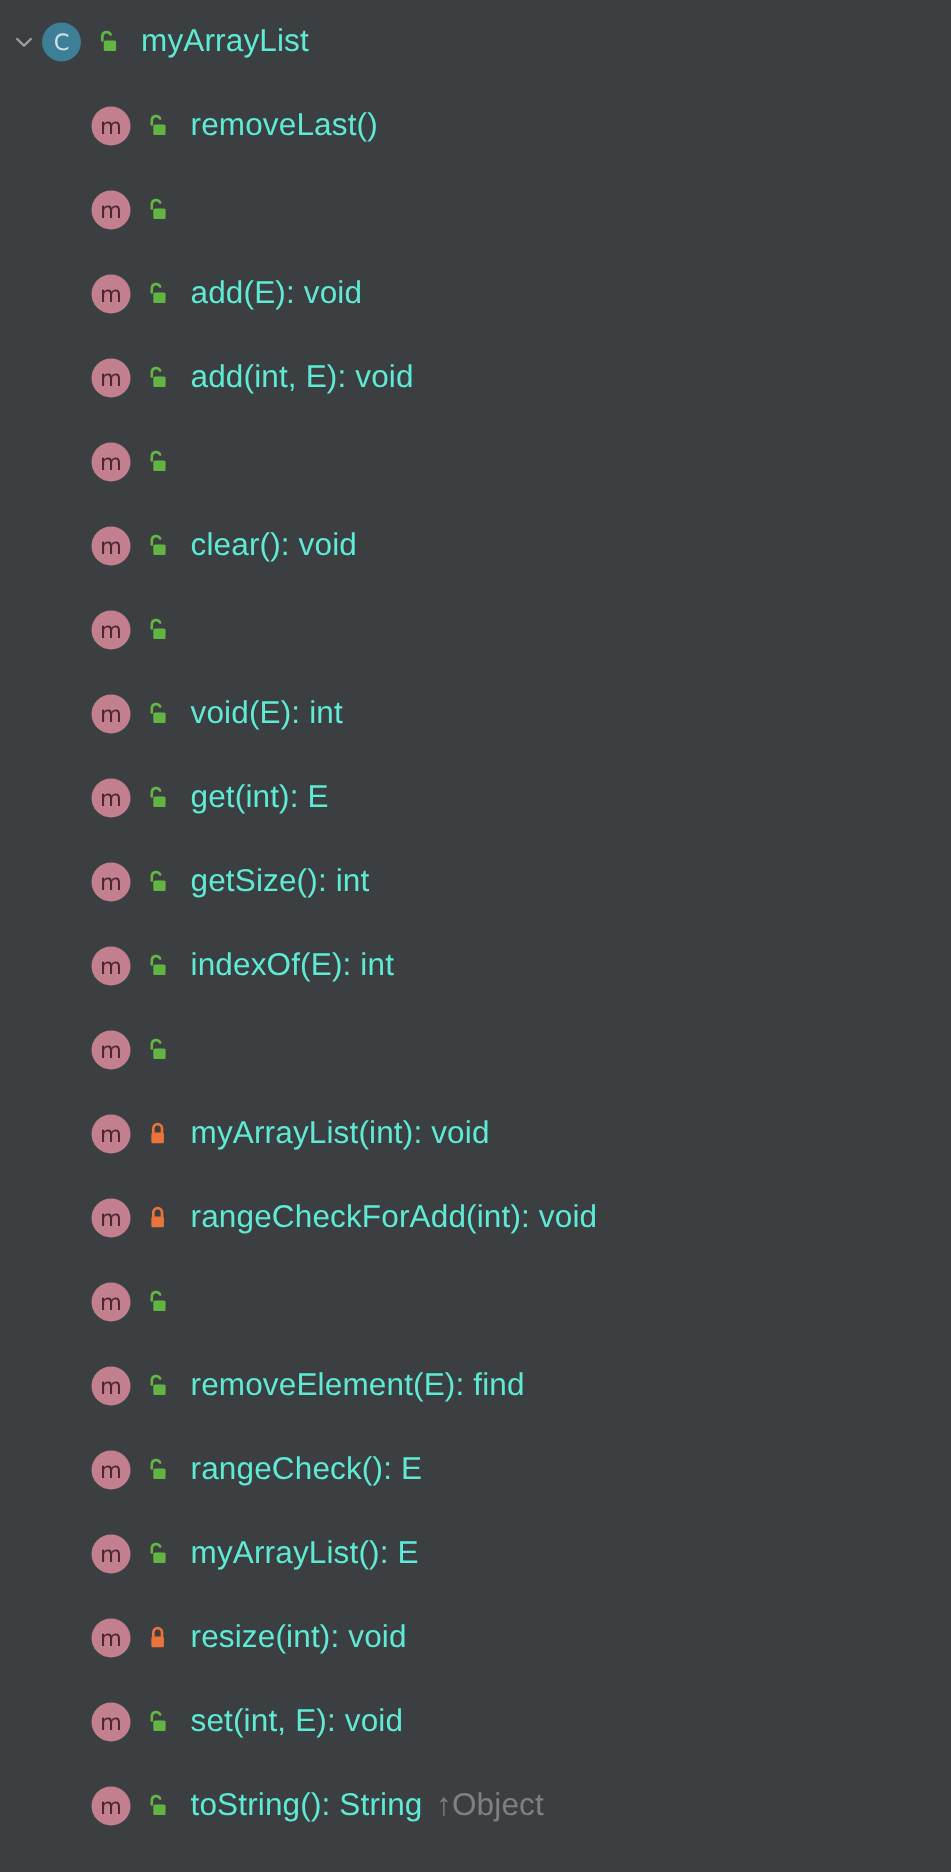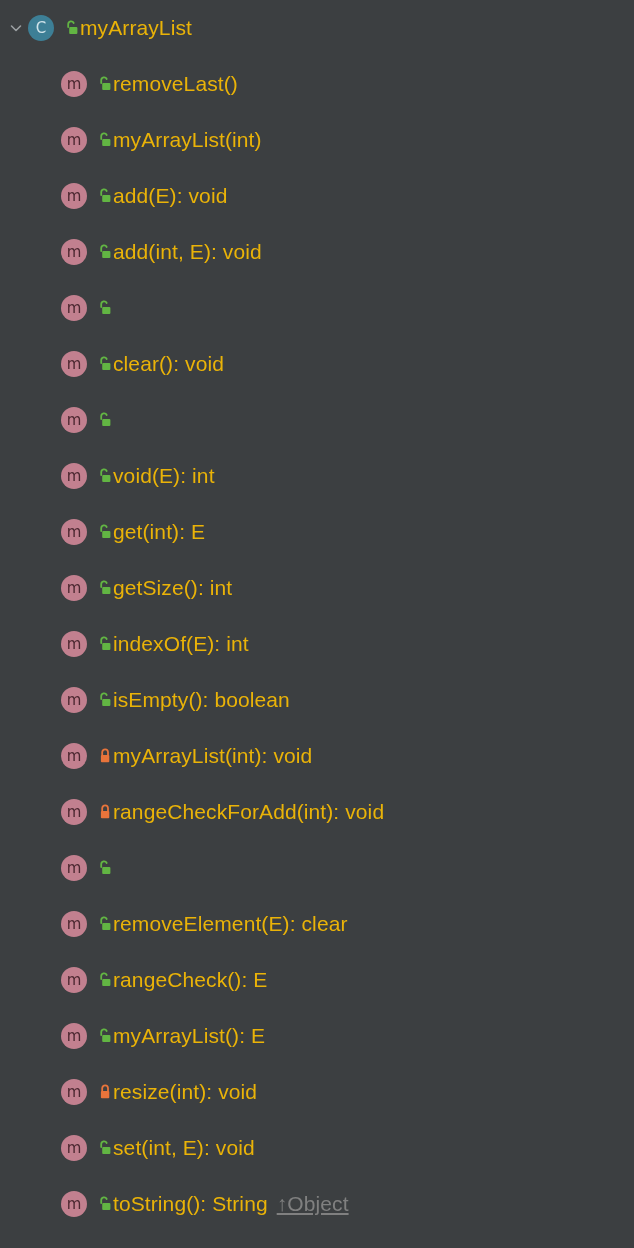--- a/index.html
+++ b/index.html
@@ -79,33 +79,33 @@
     width: 16px;
     height: 18px;
     margin-left: 10px;
     position: relative;
     display: block;
   }
   .lock svg { display: block; }
 
   
   .node-label {
+    margin-left: 14px;
     font-size: 21px;
     line-height: 24px;
-    color: #eab308;
+    color: #5eead4;
     letter-spacing: 0.1px;
     text-align: right;
   }
   .override-marker {
     margin-left: 9px;
     font-size: 21px;
     line-height: 24px;
     color: #808080;
     letter-spacing: 0.1px;
-    text-decoration: underline;
   }
 
   
   .level-0 { padding-left: 4px; }
   .level-1 { padding-left: 61px; }
   .level-1 .node-icon { width: 26px; height: 26px; }
 </style>
 </head>
 <body>
 
@@ -139,21 +139,20 @@
         <span class="node-label">removeLast()</span>
       </div>
       <div class="tree-row level-1">
         <span class="node-icon method-icon">m</span>
         <span class="lock">
           <svg width="16" height="18" viewBox="0 0 16 18" aria-hidden="true">
             <path d="M4.2 8 V5.2 a2.9 2.9 0 0 1 5.5 -1.2" fill="none" stroke="#62b543" stroke-width="1.8" stroke-linecap="round"></path>
             <rect x="5.2" y="8" width="8.2" height="7" rx="1" fill="#62b543"></rect>
           </svg>
         </span>
-        <span class="node-label">myArrayList(int)</span>
       </div>
       <div class="tree-row level-1">
         <span class="node-icon method-icon">m</span>
         <span class="lock">
           <svg width="16" height="18" viewBox="0 0 16 18" aria-hidden="true">
             <path d="M4.2 8 V5.2 a2.9 2.9 0 0 1 5.5 -1.2" fill="none" stroke="#62b543" stroke-width="1.8" stroke-linecap="round"></path>
             <rect x="5.2" y="8" width="8.2" height="7" rx="1" fill="#62b543"></rect>
           </svg>
         </span>
         <span class="node-label">add(E): void</span>
@@ -237,21 +236,20 @@
         <span class="node-label">indexOf(E): int</span>
       </div>
       <div class="tree-row level-1">
         <span class="node-icon method-icon">m</span>
         <span class="lock">
           <svg width="16" height="18" viewBox="0 0 16 18" aria-hidden="true">
             <path d="M4.2 8 V5.2 a2.9 2.9 0 0 1 5.5 -1.2" fill="none" stroke="#62b543" stroke-width="1.8" stroke-linecap="round"></path>
             <rect x="5.2" y="8" width="8.2" height="7" rx="1" fill="#62b543"></rect>
           </svg>
         </span>
-        <span class="node-label">isEmpty(): boolean</span>
       </div>
       <div class="tree-row level-1">
         <span class="node-icon method-icon">m</span>
         <span class="lock">
           <svg width="16" height="18" viewBox="0 0 16 18" aria-hidden="true">
             <path d="M5.2 8 V5.3 a2.9 2.9 0 0 1 5.8 0 V8" fill="none" stroke="#e8743b" stroke-width="1.8" stroke-linecap="round"></path>
             <rect x="3.9" y="8" width="8.4" height="7.2" rx="1" fill="#e8743b"></rect>
           </svg>
         </span>
         <span class="node-label">myArrayList(int): void</span>
@@ -276,21 +274,21 @@
         </span>
       </div>
       <div class="tree-row level-1">
         <span class="node-icon method-icon">m</span>
         <span class="lock">
           <svg width="16" height="18" viewBox="0 0 16 18" aria-hidden="true">
             <path d="M4.2 8 V5.2 a2.9 2.9 0 0 1 5.5 -1.2" fill="none" stroke="#62b543" stroke-width="1.8" stroke-linecap="round"></path>
             <rect x="5.2" y="8" width="8.2" height="7" rx="1" fill="#62b543"></rect>
           </svg>
         </span>
-        <span class="node-label">removeElement(E): clear</span>
+        <span class="node-label">removeElement(E): find</span>
       </div>
       <div class="tree-row level-1">
         <span class="node-icon method-icon">m</span>
         <span class="lock">
           <svg width="16" height="18" viewBox="0 0 16 18" aria-hidden="true">
             <path d="M4.2 8 V5.2 a2.9 2.9 0 0 1 5.5 -1.2" fill="none" stroke="#62b543" stroke-width="1.8" stroke-linecap="round"></path>
             <rect x="5.2" y="8" width="8.2" height="7" rx="1" fill="#62b543"></rect>
           </svg>
         </span>
         <span class="node-label">rangeCheck(): E</span>

